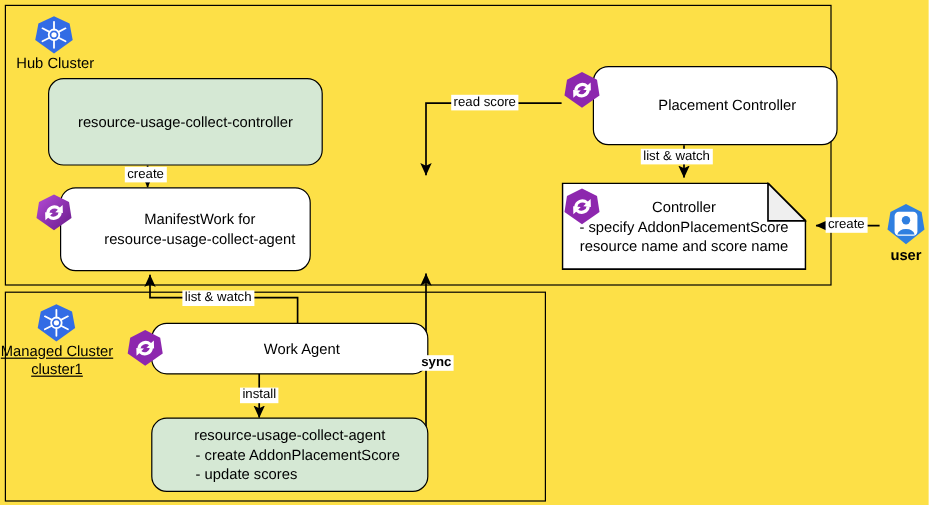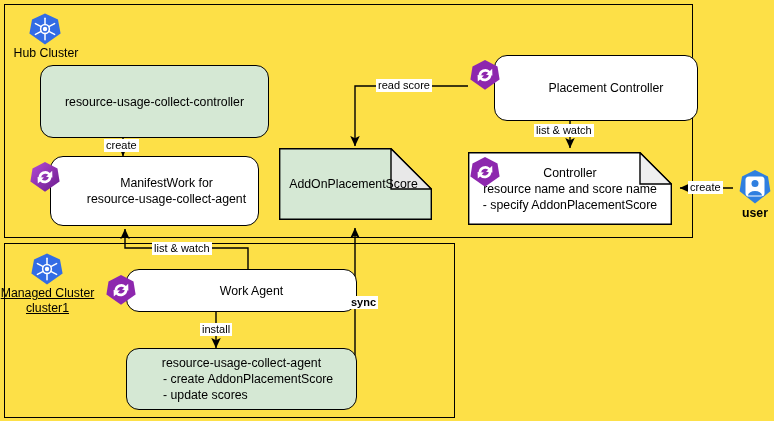--- a/index.html
+++ b/index.html
@@ -168,27 +168,20 @@
           <stop offset="0%" stop-color="#b44bd6"></stop>
           <stop offset="100%" stop-color="#6a1b8c"></stop>
         </linearGradient>
       </defs>
       <polygon points="17,2 29.5,8.4 31.6,21.6 17,31.8 2.4,21.6 4.5,8.4" fill="url(#og1)"></polygon>
       <path d="M10.5,17.5 a6.8,6.8 0 0 1 11.4,-4.6 l2.3,-2.1 l0.2,6.6 l-6.4,-0.6 l2.2,-2 a4.3,4.3 0 0 0 -7.1,2.7 z" fill="#ffffff"></path>
       <path d="M23.5,16.8 a6.8,6.8 0 0 1 -11.4,4.6 l-2.3,2.1 l-0.2,-6.6 l6.4,0.6 l-2.2,2 a4.3,4.3 0 0 0 7.1,-2.7 z" fill="#ffffff"></path>
     </svg>
   </div>
 
-  <div class="doc-wrap" style="left:279px; top:148px; width:153px; height:72px;">
-    <svg class="doc-svg" width="153" height="72" viewBox="0 0 153 72">
-      <path d="M0.7,0.7 L112,0.7 L152.3,41 L152.3,71.3 L0.7,71.3 Z" fill="#d5e8d4" stroke="#000000" stroke-width="1.4"></path>
-      <path d="M112,0.7 L112,41 L152.3,41 Z" fill="#e8e8e8" stroke="#000000" stroke-width="1.4"></path>
-    </svg>
-    <div class="doc-label" style="padding-right:4px;">AddOnPlacementScore</div>
-  </div>
 
   <div class="edge-label" style="left:376px; top:79px;">read score</div>
 
   <div class="node white rounded abs" style="left:468px; top:55px; width:204px; height:66px;">
     <div class="txt" style="padding-left:26px;">
       <div>Placement Controller</div>
     </div>
   </div>
   <div class="ocm-icon abs" style="left:468px; top:58px; width:34px; height:34px;">
     <svg width="34" height="34" viewBox="0 0 34 34">
@@ -202,22 +195,22 @@
   <div class="edge-label" style="left:534px; top:124px;">list &amp; watch</div>
 
   <div class="doc-wrap" style="left:468px; top:152px; width:204px; height:73px;">
     <svg class="doc-svg" width="204" height="73" viewBox="0 0 204 73">
       <path d="M0.7,0.7 L172,0.7 L203.3,32 L203.3,72.3 L0.7,72.3 Z" fill="#ffffff" stroke="#000000" stroke-width="1.4"></path>
       <path d="M172,0.7 L172,32 L203.3,32 Z" fill="#efefef" stroke="#000000" stroke-width="1.4"></path>
     </svg>
     <div class="doc-label">
       <div style="width:100%;">
         <div>Controller</div>
+        <div>- specify AddonPlacementScore</div>
         <div>resource name and score name</div>
-        <div>- specify AddonPlacementScore</div>
       </div>
     </div>
   </div>
   <div class="ocm-icon abs" style="left:468px; top:155px; width:34px; height:34px;">
     <svg width="34" height="34" viewBox="0 0 34 34">
       <polygon points="17,2 29.5,8.4 31.6,21.6 17,31.8 2.4,21.6 4.5,8.4" style="fill:#8d27ae"></polygon>
       <path d="M10.5,17.5 a6.8,6.8 0 0 1 11.4,-4.6 l2.3,-2.1 l0.2,6.6 l-6.4,-0.6 l2.2,-2 a4.3,4.3 0 0 0 -7.1,2.7 z" fill="#ffffff"></path>
       <path d="M23.5,16.8 a6.8,6.8 0 0 1 -11.4,4.6 l-2.3,2.1 l-0.2,-6.6 l6.4,0.6 l-2.2,2 a4.3,4.3 0 0 0 7.1,-2.7 z" fill="#ffffff"></path>
     </svg>
   </div>

